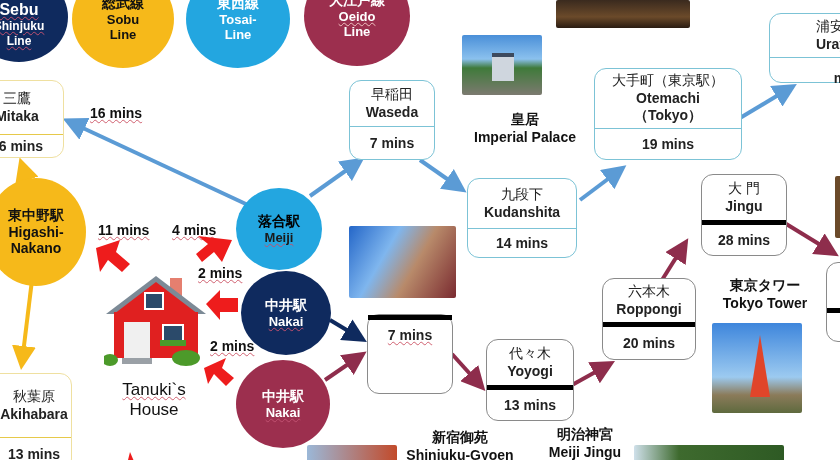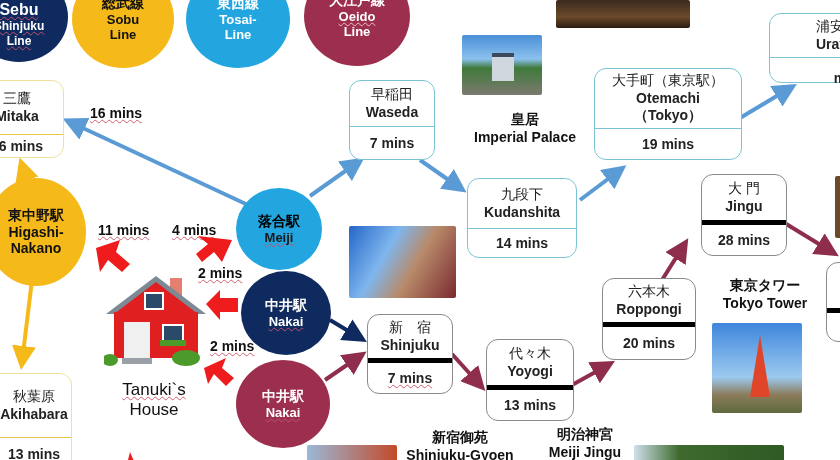--- a/index.html
+++ b/index.html
@@ -165,24 +165,20 @@
   <div class="top" style="align-items:flex-start;padding-left:46px;">
       <span class="jp">浦安</span>
       <span>Urayasu</span>
     </div>
   <div class="bot" style="height:24px;justify-content:flex-start;padding-left:60px;">
       <span>41 mins</span>
     </div>
 </div>
 
 <div class="box b-grey" style="left:367px;top:314px;width:84px;height:78px;">
-  <div class="top">
-      <span class="jp">新　宿</span>
-      <span>Shinjuku</span>
-    </div>
   <div class="bot" style="height:30px;">
       <span class="wavy">7 mins</span>
     </div>
 </div>
 
 <div class="box b-grey" style="left:486px;top:339px;width:86px;height:80px;">
   <div class="top">
       <span class="jp">代々木</span>
       <span>Yoyogi</span>
     </div>

